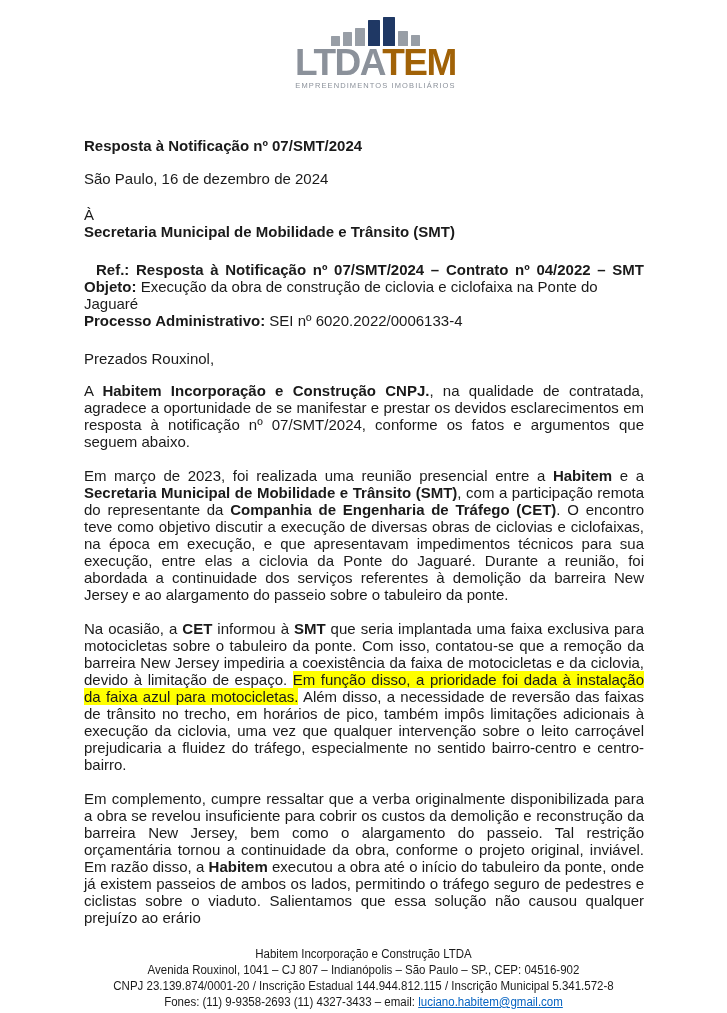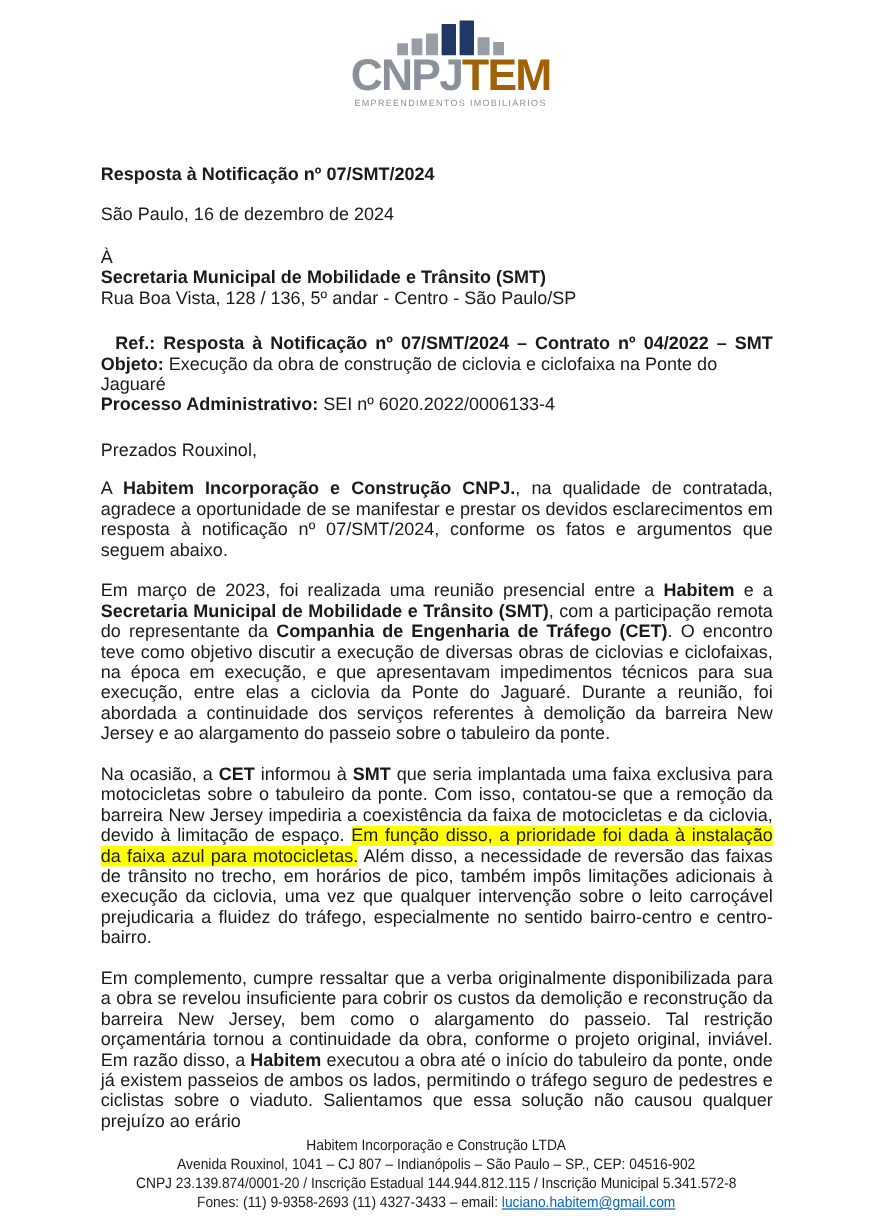--- a/index.html
+++ b/index.html
@@ -62,34 +62,33 @@
   <div class="logo">
     <div class="logo-bars">
         <div class="bar" style="height: 10px; width: 9px; background: rgb(152, 158, 166);"></div>
         <div class="bar" style="height: 14px; width: 9px; background: rgb(152, 158, 166);"></div>
         <div class="bar" style="height: 18px; width: 10px; background: rgb(152, 158, 166);"></div>
         <div class="bar" style="height: 26px; width: 12px; background: rgb(31, 56, 100);"></div>
         <div class="bar" style="height: 29px; width: 12px; background: rgb(31, 56, 100);"></div>
         <div class="bar" style="height: 15px; width: 10px; background: rgb(152, 158, 166);"></div>
         <div class="bar" style="height: 11px; width: 9px; background: rgb(152, 158, 166);"></div>
       </div>
-    <div class="logo-word"><span class="w-gray">CNPJ</span><span class="w-navy">TEM</span></div>
+    <div class="logo-word"><span class="w-gray">LTDA</span><span class="w-navy">TEM</span></div>
     <div class="logo-tagline">EMPREENDIMENTOS IMOBILIÁRIOS</div>
   </div>
 
   <div class="doc">
 
     <div class="subject">Resposta à Notificação nº 07/SMT/2024</div>
 
     <div class="dateline">São Paulo, 16 de dezembro de 2024</div>
 
     <div class="recipient">
       <div>À</div>
       <div class="b">Secretaria Municipal de Mobilidade e Trânsito (SMT)</div>
-      <div>Rua Boa Vista, 128 / 136, 5º andar - Centro - São Paulo/SP</div>
     </div>
 
     <div class="refblock">
       <div class="ref-justify"><span class="b">Ref.: Resposta à Notificação nº 07/SMT/2024 – Contrato nº 04/2022 – SMT</span></div>
       <div><span class="b">Objeto:</span><span> Execução da obra de construção de ciclovia e ciclofaixa na Ponte do Jaguaré</span></div>
       <div><span class="b">Processo Administrativo:</span><span> SEI nº 6020.2022/0006133-4</span></div>
     </div>
 
     <div class="greeting">Prezados Rouxinol,</div>
 

